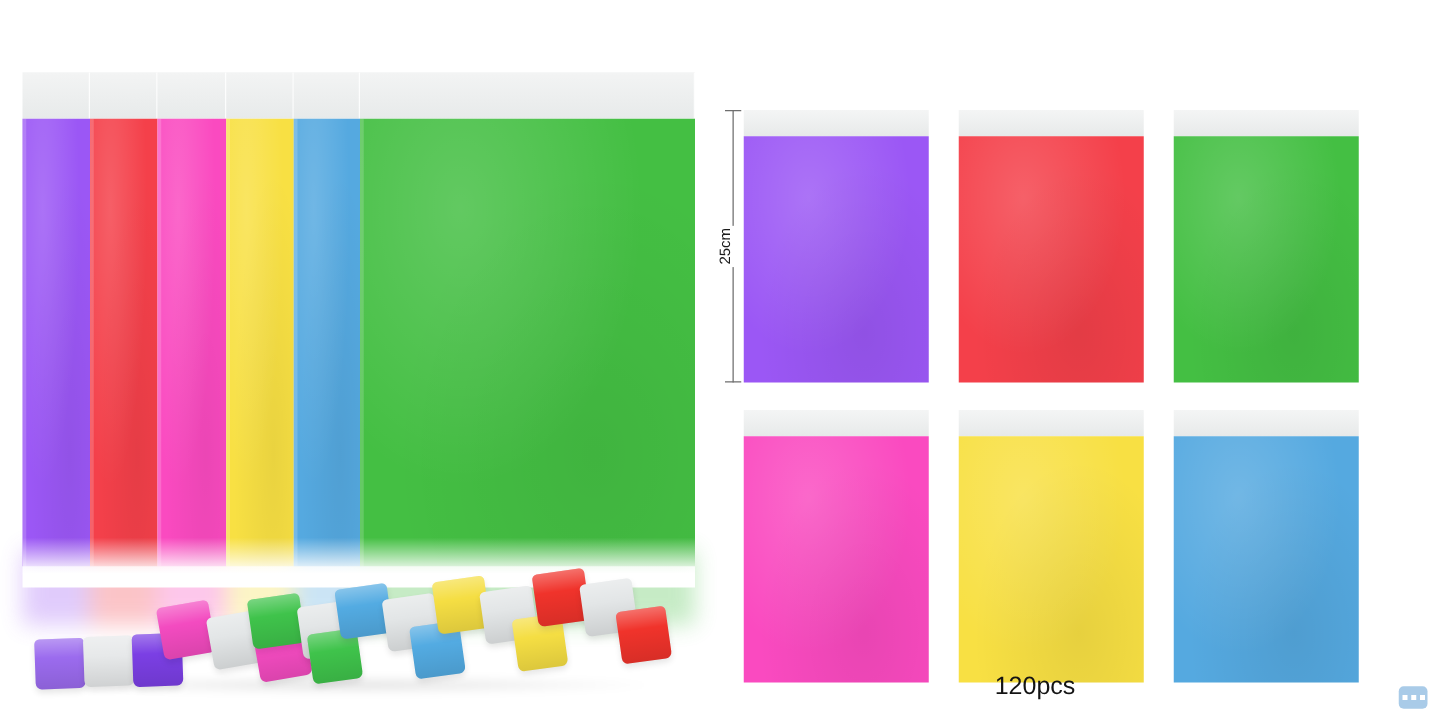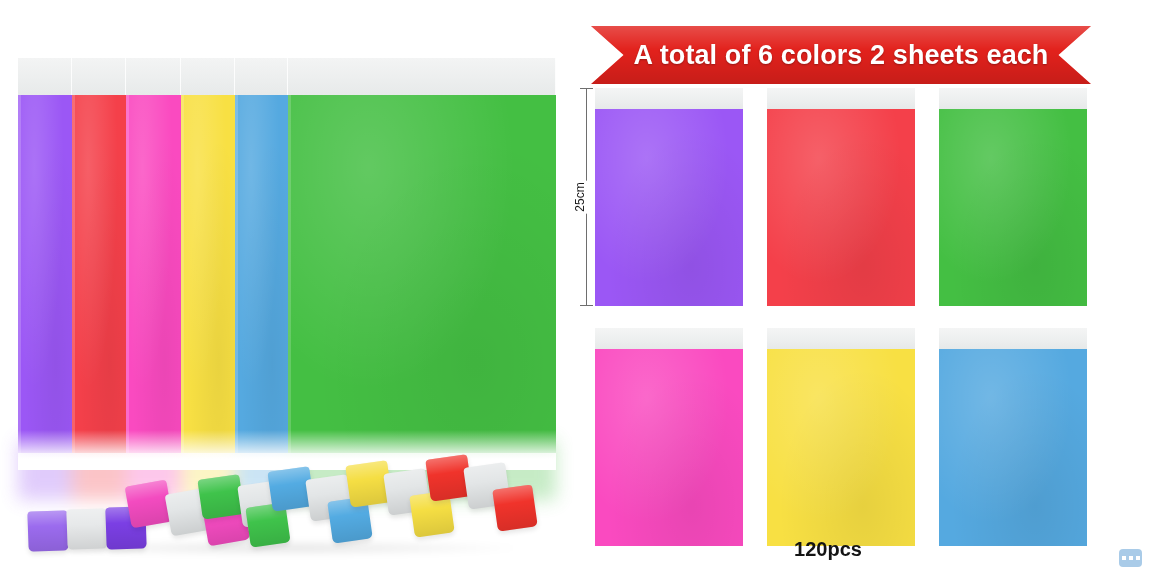--- a/index.html
+++ b/index.html
@@ -235,21 +235,21 @@
     white-space: nowrap;
   }
 
   
   .qty-caption {
     position: absolute;
     left: 0; right: 0;
     top: 538px;
     text-align: center;
     font-size: 20px;
-    font-weight: bold;
+    font-weight: normal;
     color: #141414;
   }
   .qty-caption span { display: inline-block; margin-left: -74px; }
 
   
   .more-btn {
     position: absolute;
     right: 13px; bottom: 10px;
     width: 23px; height: 18px;
     border-radius: 4px;
@@ -321,24 +321,20 @@
         <div class="seg" style="left: 386px; top: 16px; width: 42px; height: 42px; background: rgb(227, 230, 231); transform: rotate(-8deg);"></div>
         <div class="seg" style="left: 412px; top: 38px; width: 40px; height: 42px; background: rgb(245, 222, 67); transform: rotate(-8deg);"></div>
         <div class="seg" style="left: 428px; top: 2px; width: 42px; height: 42px; background: rgb(240, 51, 43); transform: rotate(-8deg);"></div>
         <div class="seg" style="left: 466px; top: 10px; width: 42px; height: 42px; background: rgb(227, 230, 231); transform: rotate(-8deg);"></div>
         <div class="seg" style="left: 495px; top: 32px; width: 40px; height: 42px; background: rgb(240, 51, 43); transform: rotate(-8deg);"></div>
       </div>
   </div>
 
   <div id="right-panel">
 
-    <div class="ribbon-wrap">
-      <div class="ribbon"></div>
-      <div class="ribbon-text">A total of 6 colors 2 sheets each</div>
-    </div>
 
     <div class="dim-v">
       <div class="cap-t"></div>
       <div class="line"></div>
       <div class="cap-b"></div>
       <div class="lbl">25cm</div>
     </div>
 
 
     <div class="sheet-grid" id="sheet-grid">

